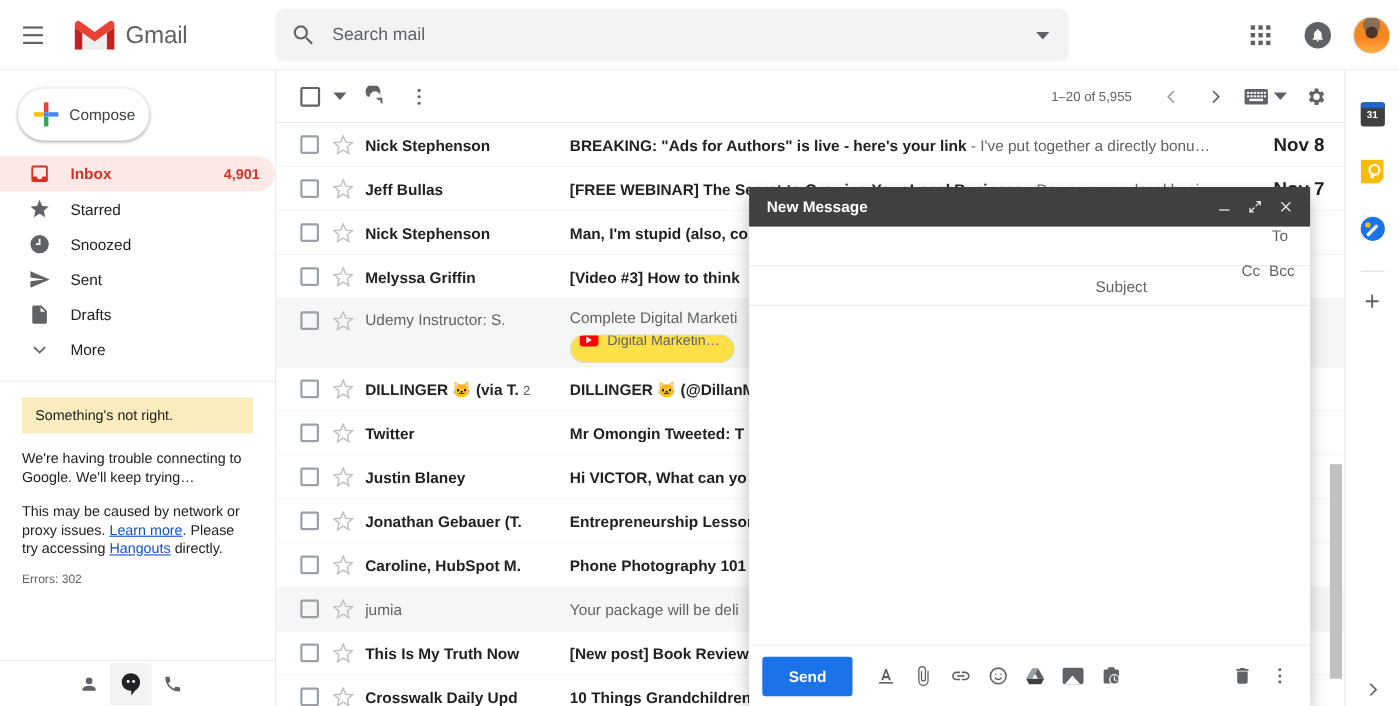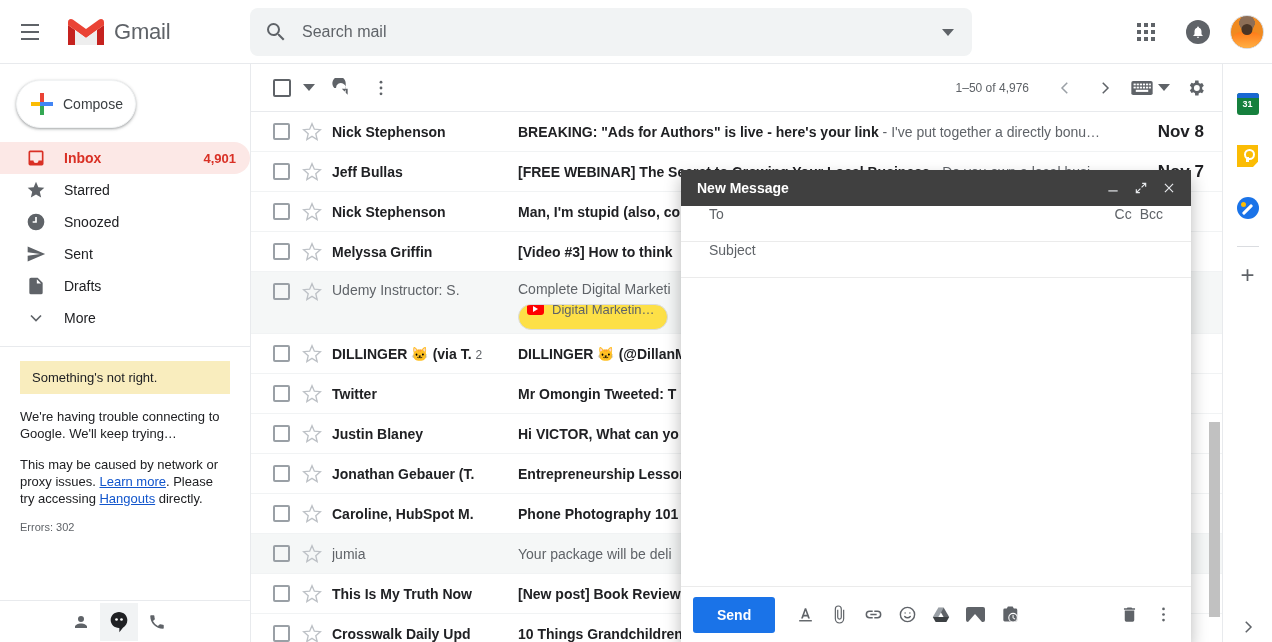--- a/index.html
+++ b/index.html
@@ -207,21 +207,21 @@
     background: #c1c1c1; border-radius: 0;
   }
 
   
   .rail {
     position: absolute; right: 0; top: 64px; width: 50px; height: 578px;
     background: #fff; border-left: 1px solid #e8eaed;
     display: flex; flex-direction: column; align-items: center; padding-top: 20px;
   }
   .rail-btn { width: 40px; height: 40px; display:flex; align-items:center; justify-content:center; cursor:pointer; margin-bottom: 12px; }
-  .cal-icon { width: 22px; height: 22px; background: #15803d; border-radius: 3px; position: relative; overflow:hidden; }
+  .cal-icon { width: 22px; height: 22px; background: #404040; border-radius: 3px; position: relative; overflow:hidden; }
   .cal-icon::before { content:""; position:absolute; top:0; left:0; right:0; height:5px; background:#1967d2; }
   .cal-num { position:absolute; left:0; right:0; top:6px; font-size:9px; color:#fff; text-align:center; font-weight:bold; }
   .keep-icon {
     width: 21px; height: 22px; background: #fbbc04; position: relative;
     clip-path: polygon(0 0, 100% 0, 100% 76%, 76% 100%, 0 100%);
   }
   .keep-icon::after {
     content:""; position:absolute; left: 7px; top: 4px; width: 7px; height: 7px;
     border: 2px solid #fff; border-radius: 50%;
   }
@@ -245,22 +245,22 @@
   .compose-header {
     height: 36px; background: #404040; color: #fff;
     display: flex; align-items: center; padding: 0 8px 0 16px;
   }
   .compose-title { font-size: 14px; font-weight: bold; flex: 1; }
   .cw-btn {
     width: 28px; height: 28px; display:flex; align-items:center; justify-content:center;
     cursor:pointer; color: #e8eaed;
   }
   .field-row {
-    display: flex; align-items: flex-start; height: 36px;
-    border-bottom: 1px solid #ebebeb; padding: 0 28px; font-size: 14px;
+    display: flex; align-items: flex-end; height: 36px;
+    border-bottom: 1px solid #ebebeb; padding: 0 14px; font-size: 14px; flex-direction: column;
   }
   .field-label { color: #5f6368; margin-right: 6px; }
   .field-input {
     flex: 1; border: none; outline: none; font-size: 14px; color: #202124;
     background: transparent; font-family: "Liberation Sans", sans-serif;
   }
   .field-input::placeholder { color: #5f6368; }
   .ccbcc { color: #5f6368; font-size: 14px; cursor: pointer; }
   .ccbcc span { margin-left: 8px; }
   .compose-body {
@@ -460,21 +460,21 @@
         </svg>
       </div>
       <div class="tb-icon">
         <svg width="20" height="20" viewBox="0 0 24 24" fill="#5f6368">
           <circle cx="12" cy="5" r="1.7"></circle>
             <circle cx="12" cy="12" r="1.7"></circle>
             <circle cx="12" cy="19" r="1.7"></circle>
         </svg>
       </div>
       <div class="tb-spacer"></div>
-      <div class="pager-text">1–50 of 4,976</div>
+      <div class="pager-text">1–20 of 5,955</div>
       <div class="pager-arrow">
         <svg width="18" height="18" viewBox="0 0 24 24" fill="none" stroke="#9aa0a6" stroke-width="2">
           <path d="M15 5l-7 7 7 7"></path>
         </svg>
       </div>
       <div class="pager-arrow">
         <svg width="18" height="18" viewBox="0 0 24 24" fill="none" stroke="#5f6368" stroke-width="2">
           <path d="M9 5l7 7-7 7"></path>
         </svg>
       </div>

